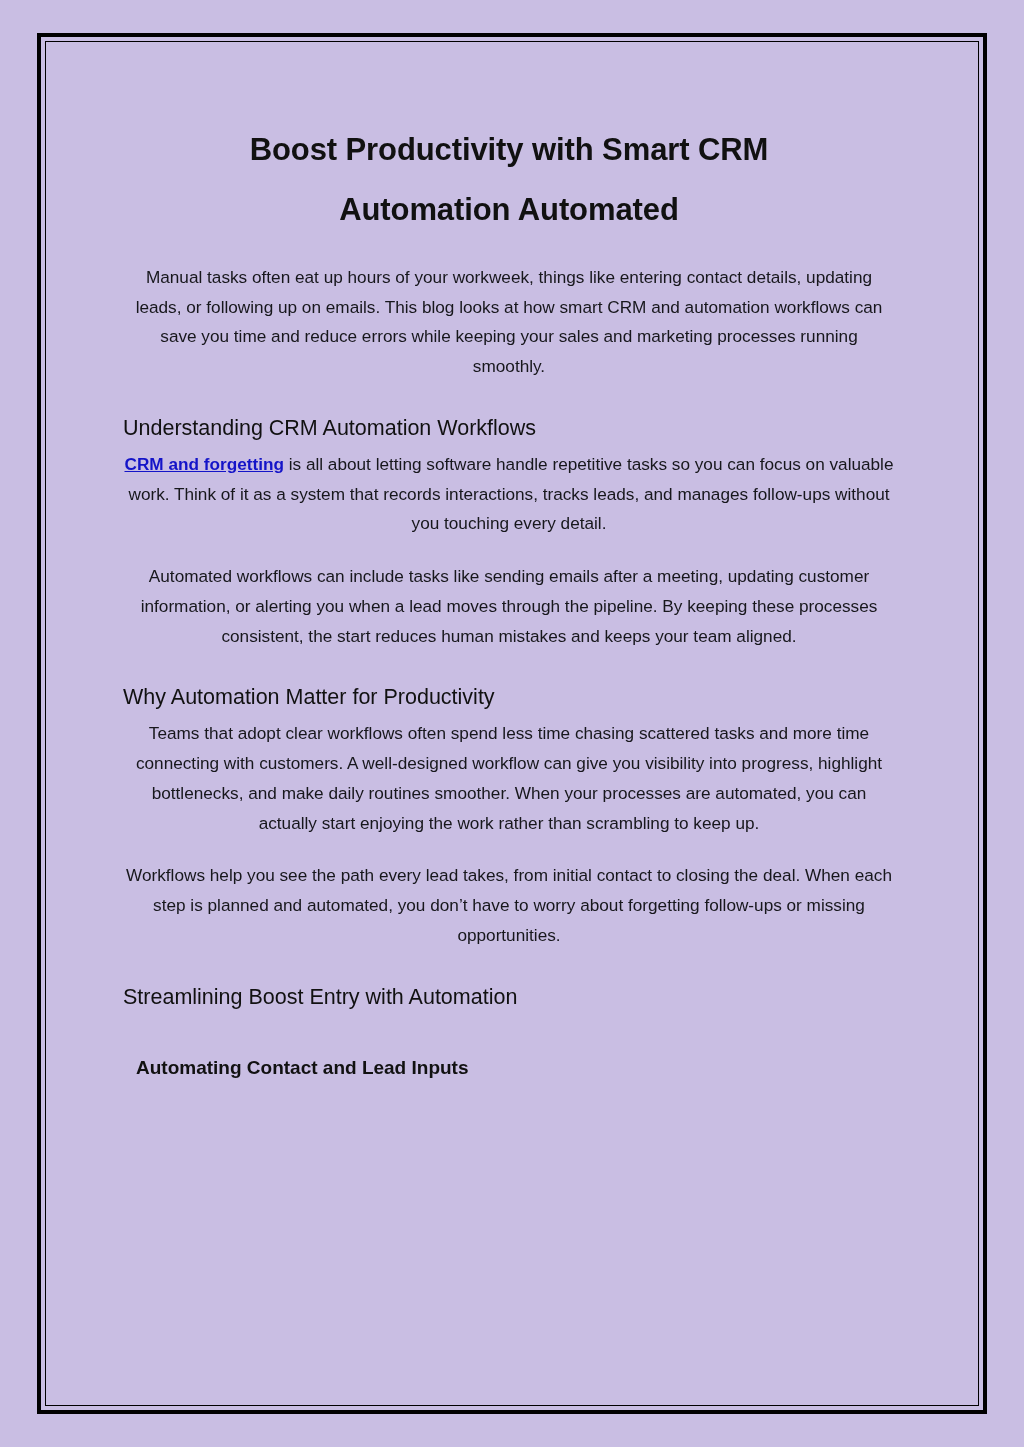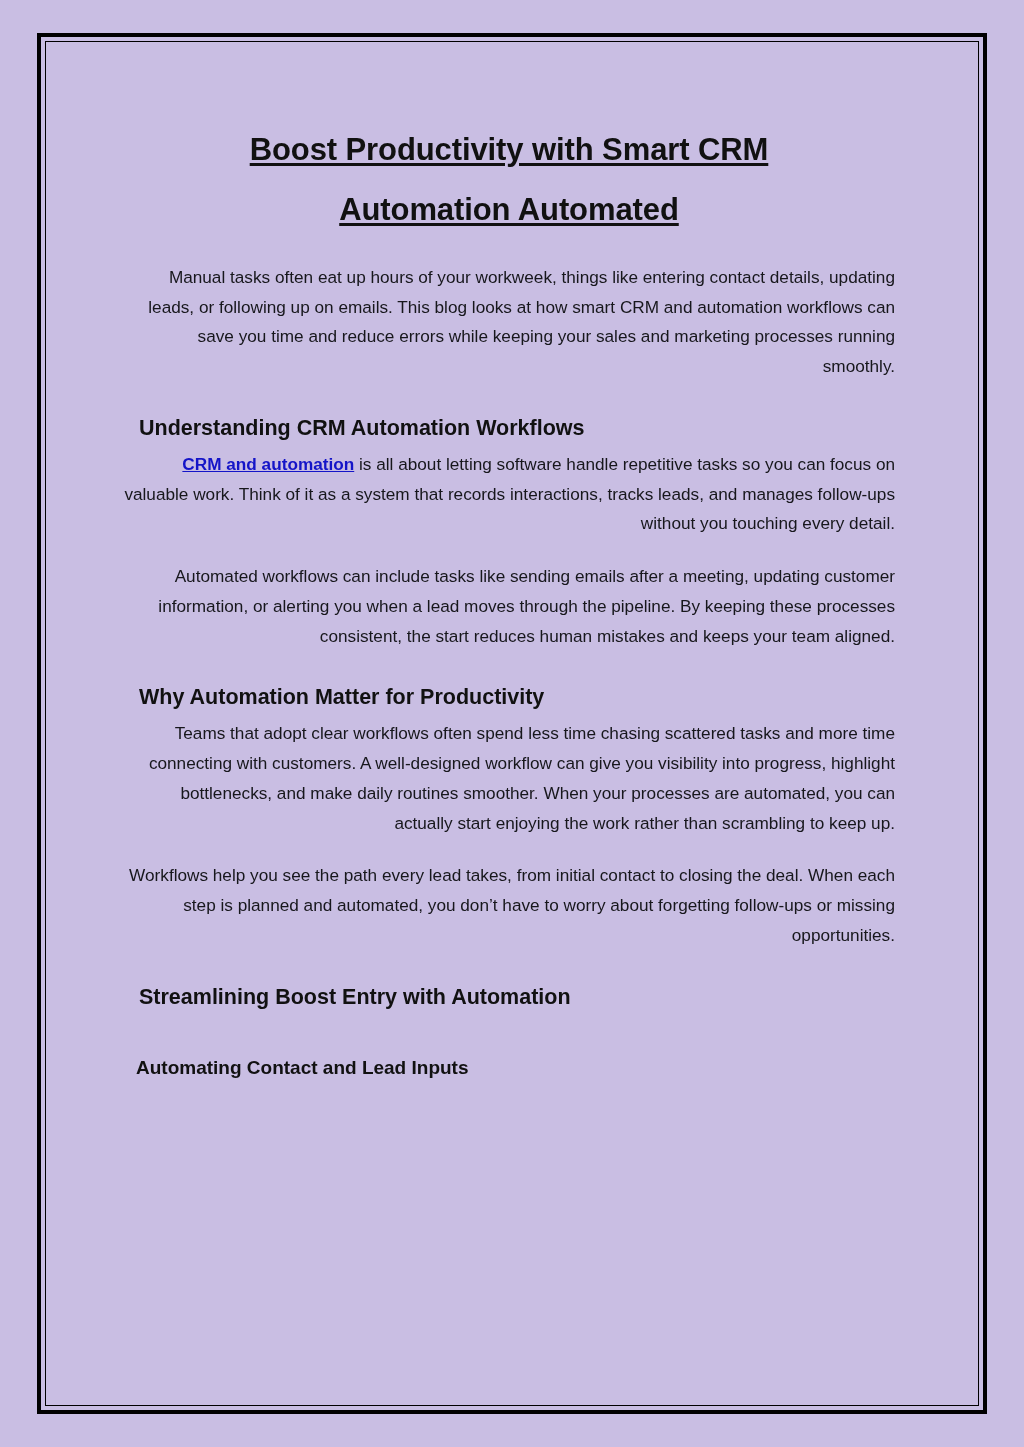--- a/index.html
+++ b/index.html
@@ -48,35 +48,34 @@
   h1.doc-title {
     font-size: 31px;
     line-height: 1.95;
     font-weight: bold;
     color: #111111;
     text-align: center;
     margin: 0 0 22px 0;
     letter-spacing: -0.1px;
   }
   h1.doc-title span.u {
-    text-decoration: underline;
     text-underline-offset: 3px;
   }
   p.para {
     font-size: 17.2px;
     line-height: 1.73;
     color: #17171c;
     margin: 0 0 23px 0;
-    text-align: right;
+    text-align: center;
   }
   h2.section {
     font-size: 21.5px;
-    font-weight: bold;
+    font-weight: normal;
     color: #111111;
-    margin: 32px 0 7px 16px;
+    margin: 32px 0 7px 0;
     line-height: 1.35;
   }
   h3.subsection {
     font-size: 19px;
     font-weight: bold;
     color: #111111;
     margin: 43px 0 0 13px;
     line-height: 1.35;
   }
   a.inline-link {
@@ -98,21 +97,21 @@
     <h1 class="doc-title">
       <span class="u">Boost Productivity with Smart CRM</span><br>
       <span class="u">Automation Automated</span>
     </h1>
 
     <p class="para">Manual tasks often eat up hours of your workweek, things like entering contact details, updating leads, or following up on emails. This blog looks at how smart CRM and automation workflows can save you time and reduce errors while keeping your sales and marketing processes running smoothly.</p>
 
 
     <h2 class="section">Understanding CRM Automation Workflows</h2>
 
-    <p class="para"><a class="inline-link" href="#">CRM and automation</a><span> is all about letting software handle repetitive tasks so you can focus on valuable work. Think of it as a system that records interactions, tracks leads, and manages follow-ups without you touching every detail.</span></p>
+    <p class="para"><a class="inline-link" href="#">CRM and forgetting</a><span> is all about letting software handle repetitive tasks so you can focus on valuable work. Think of it as a system that records interactions, tracks leads, and manages follow-ups without you touching every detail.</span></p>
 
     <p class="para">Automated workflows can include tasks like sending emails after a meeting, updating customer information, or alerting you when a lead moves through the pipeline. By keeping these processes consistent, the start reduces human mistakes and keeps your team aligned.</p>
 
     <h2 class="section">Why Automation Matter for Productivity</h2>
 
     <p class="para">Teams that adopt clear workflows often spend less time chasing scattered tasks and more time connecting with customers. A well-designed workflow can give you visibility into progress, highlight bottlenecks, and make daily routines smoother. When your processes are automated, you can actually start enjoying the work rather than scrambling to keep up.</p>
 
     <p class="para">Workflows help you see the path every lead takes, from initial contact to closing the deal. When each step is planned and automated, you don’t have to worry about forgetting follow-ups or missing opportunities.</p>
 
     <h2 class="section">Streamlining Boost Entry with Automation</h2>

